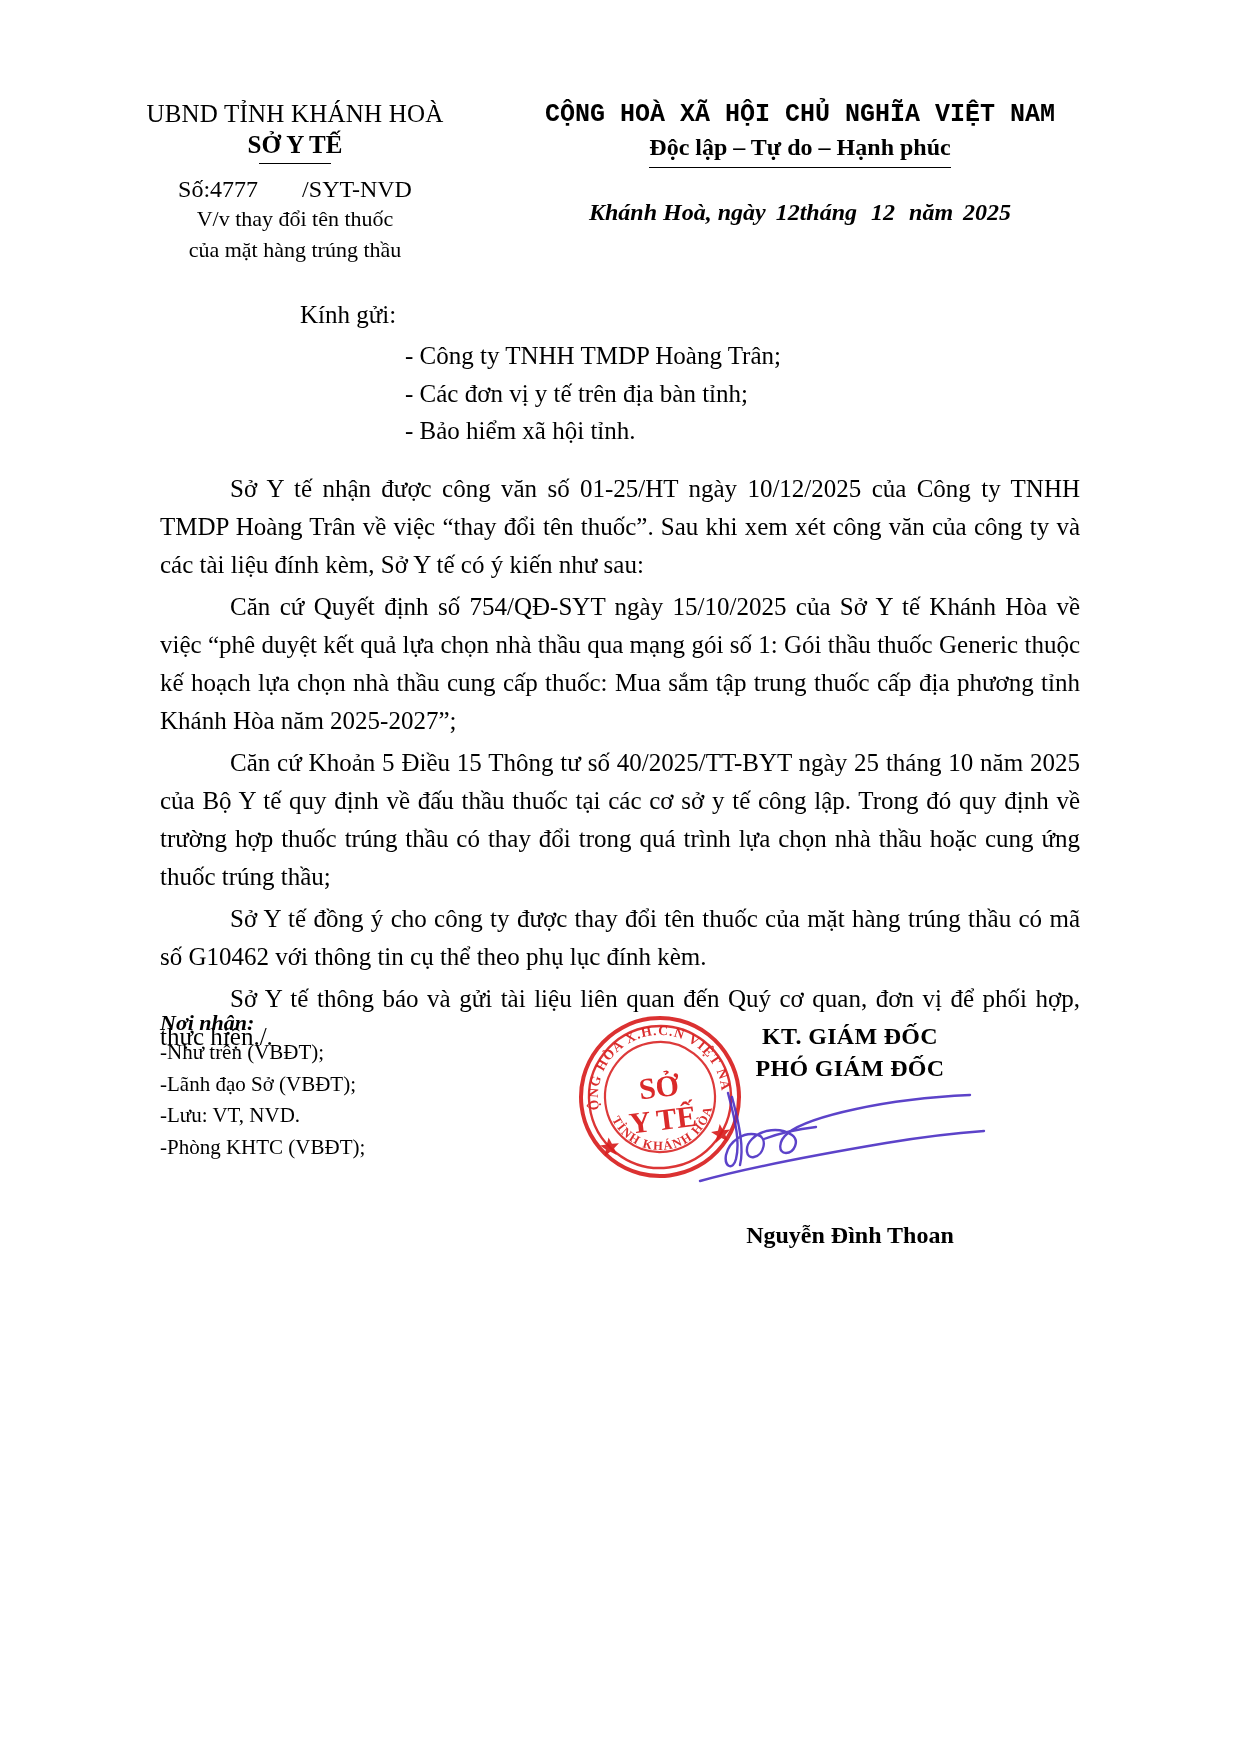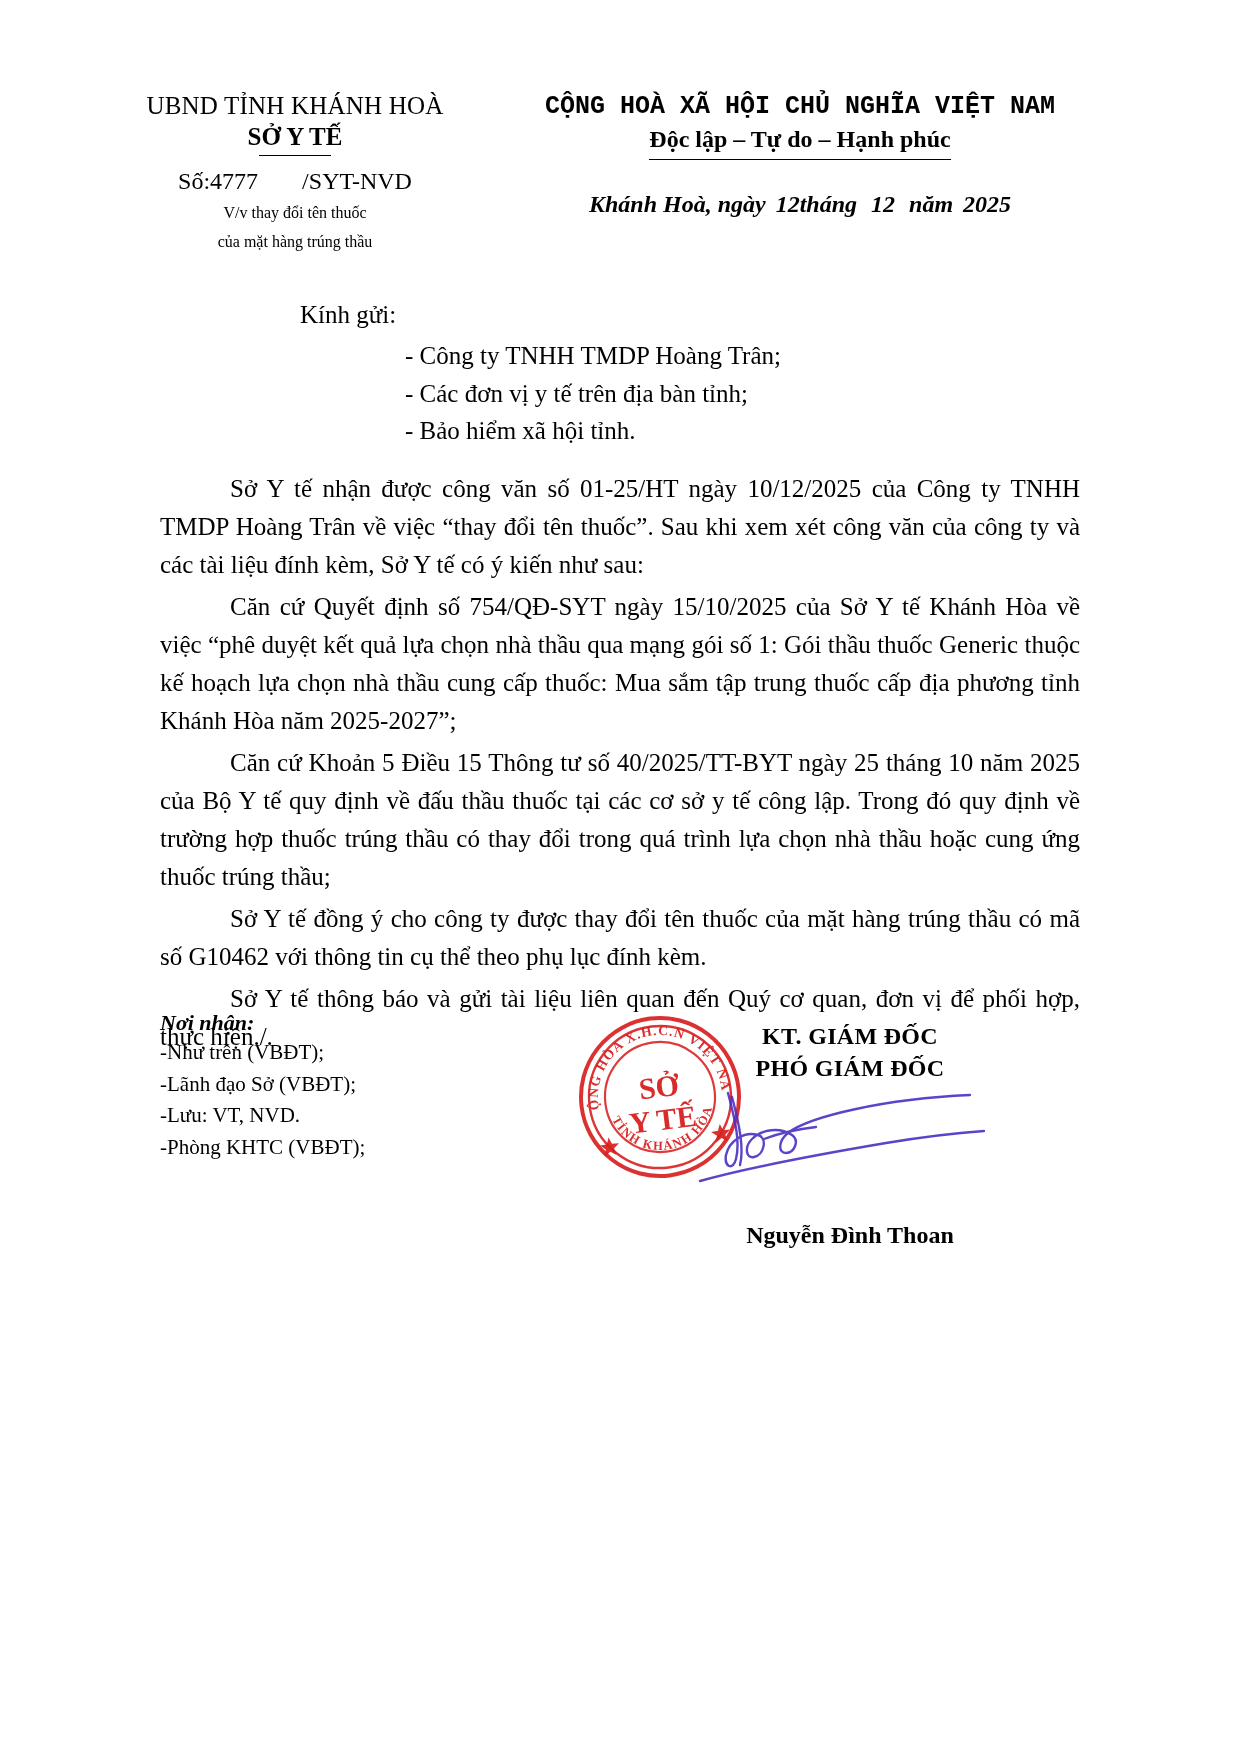--- a/index.html
+++ b/index.html
@@ -13,21 +13,21 @@
     height: 1755px;
     background: #ffffff;
     font-family: "Liberation Serif", "DejaVu Serif", serif;
     color: #000000;
     overflow: hidden;
   }
 
   
   .header {
     position: absolute;
-    top: 92px;
+    top: 100px;
     left: 0;
     width: 1241px;
     display: flex;
     align-items: flex-start;
   }
   .hdr-left {
     width: 450px;
     margin-left: 70px;
     text-align: center;
   }
@@ -56,23 +56,23 @@
     bottom: -4px;
     border-bottom: 1.6px solid #000;
   }
   .doc-no {
     font-size: 24px;
     margin-top: 16px;
     white-space: nowrap;
   }
   .doc-no .gap { display:inline-block; width: 44px; }
   .subject {
-    font-size: 16px;
+    font-size: 22px;
     line-height: 1.3;
-    margin-top: 8px;
+    margin-top: 2px;
   }
 
   .nation {
     font-size: 25px;
     font-weight: bold;
     white-space: nowrap;
     line-height: 1.2;
     font-family: Liberation Mono, monospace;
   }
   .motto {

